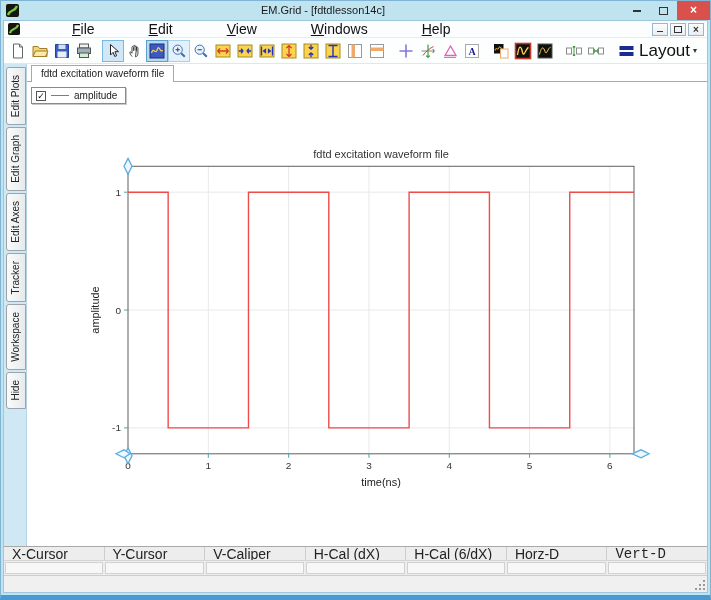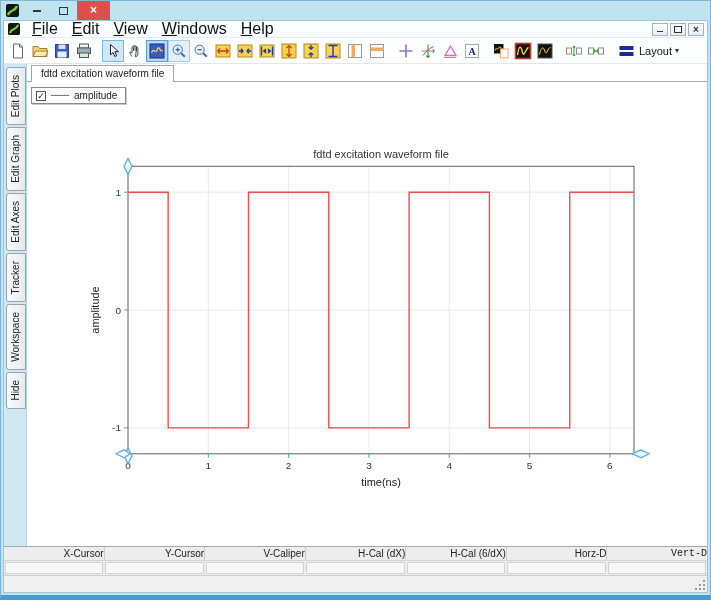--- a/index.html
+++ b/index.html
@@ -28,21 +28,21 @@
   .glyph-close-w{ color:#fff; font-size:12px; font-weight:bold; line-height:19px; }
 
   
   .client{ flex:1; margin:0 2px 2px 2px; border:1px solid #9ec7dd; background:#fff;
            display:flex; flex-direction:column; min-height:0; }
 
   
   .menubar{ height:17px; display:flex; align-items:center; background:#fbfdfe;
             border-bottom:1px solid #e3edf4; flex:0 0 auto; }
   .menu-appicon{ width:12px; height:12px; margin:0 5px 0 4px; }
-  .menu-item{ font-size:16px; color:#111; padding:0 7px; line-height:16px; cursor:default; }
+  .menu-item{ font-size:14px; color:#111; padding:0 7px; line-height:16px; cursor:default;margin-left:40px; }
   .menu-item u{ text-decoration:underline; }
   .menu-spacer{ flex:1; }
   .mdi-controls{ display:flex; gap:2px; margin-right:3px; }
   .mdi-btn{ width:16px; height:13px; border:1px solid #9bb6c6;
             background:linear-gradient(#fdfdfd,#e8eef2); display:flex; align-items:center;
             justify-content:center; font-size:9px; color:#333; }
   .mdi-min{ width:6px; height:0; border-bottom:1.5px solid #333; margin-top:5px; }
   .mdi-restore{ position:relative; width:8px; height:7px; }
   .mdi-restore::before{ content:""; position:absolute; right:0; top:0; width:6px; height:5px; border:1px solid #333; }
   .mdi-restore::after{ content:""; position:absolute; left:0; bottom:0; width:6px; height:5px; border:1px solid #333; background:#eef3f6; }
@@ -52,21 +52,21 @@
   .toolbar{ height:26px; display:flex; align-items:center; background:#fdfefe;
             border-bottom:1px solid #e6e6e6; padding-left:3px; flex:0 0 auto; }
   .tb-btn{ width:22px; height:22px; border:1px solid transparent; background:transparent;
            display:flex; align-items:center; justify-content:center; padding:0; cursor:default; }
   .tb-btn svg{ width:18px; height:18px; display:block; }
   .tb-btn.state-selected{ background:#cfe7f7; border-color:#7ab8e0; }
   .tb-btn.state-pressed{ background:#b9d9f0; border-color:#5a9fd0; }
   .tb-btn.state-hover{ background:#e4f1fa; border-color:#a8cfe8; }
   .tb-sep{ width:7px; height:22px; }
   .layout-btn{ width:auto; padding:0 6px 0 3px; gap:3px; }
-  .layout-label{ font-size:11px; color:#111; }
+  .layout-label{ font-size:17px; color:#111; }
   .layout-caret{ font-size:8px; color:#333; }
 
   
   .main{ flex:1; display:flex; min-height:0; background:#cfe8f4; }
   .side-strip{ width:23px; flex:0 0 auto; display:flex; flex-direction:column; align-items:flex-start;
                padding-top:2px; background:#cfe8f4; border-right:1px solid #b4d4e6; }
   .side-tab{ margin:1px 0 1px 2px; border:1px solid #9aa4aa; border-radius:3px 0 0 3px;
              background:linear-gradient(90deg,#fbfbfb,#e7eaec); cursor:default; width:20px;
              display:flex; align-items:center; justify-content:center; }
   .side-tab span{ writing-mode:vertical-rl; transform:rotate(180deg); font-size:10px;
@@ -85,22 +85,22 @@
                padding:2px 8px 2px 4px; z-index:2; }
   .legend-check{ width:10px; height:10px; border:1px solid #555; background:#fff; font-size:9px;
                  line-height:9px; text-align:center; color:#111; cursor:default; }
   .legend-line{ width:18px; height:0; border-top:1.6px solid #ee4b4b; }
   .legend-label{ font-size:10px; color:#222; }
   #chart-svg{ position:absolute; left:0; top:0; width:100%; height:100%; }
 
   
   .cursor-table{ flex:0 0 auto; background:#ededed; border-top:1px solid #a8a8a8; }
   .cursor-head{ display:flex; height:14px; border-bottom:1px solid #d4d4d4; }
-  .cursor-head .cell{ flex:1; font-size:10px; color:#222; text-align:right; line-height:14px;
-                      border-right:1px solid #cdcdcd; overflow:hidden; white-space:nowrap; }
+  .cursor-head .cell{ flex:1; font-size:14px; color:#222; text-align:left; line-height:14px;
+                      border-right:1px solid #cdcdcd; overflow:hidden; white-space:nowrap;padding-left:8px; }
   .cursor-head .cell:last-child{ border-right:none;font-family:Liberation Mono, monospace; }
   .cursor-vals{ display:flex; height:14px; padding:1px 1px; gap:2px; }
   .cursor-vals .cell{ flex:1; background:#f7f7f7; border:1px solid #d2d2d2; font-size:10px;
                       line-height:11px; color:#333; }
 
   
   .statusbar{ height:17px; background:#f0f0f0; border-top:1px solid #cdcdcd; position:relative;
               flex:0 0 auto; }
   .resize-grip{ position:absolute; right:1px; bottom:1px; width:12px; height:12px;
      background:
@@ -115,20 +115,21 @@
 </head>
 <body>
 
 <div class="window">
 
   <div class="titlebar">
     <svg class="app-icon" viewBox="0 0 13 13">
       <rect width="13" height="13" rx="2" fill="#15160f"></rect>
       <path d="M2 11C4.5 4.5 8.5 8.5 11 2" stroke="#7ac943" stroke-width="2.4" fill="none"></path>
     </svg>
+    <div class="title-text">EM.Grid - [fdtdlesson14c]</div>
     <div class="win-controls">
       <div class="win-btn">
           <span class="glyph-min"></span>
         </div>
       <div class="win-btn">
           <span class="glyph-max"></span>
         </div>
       <div class="win-btn win-btn-close">
           <span class="glyph-close-w">×</span>
         </div>

